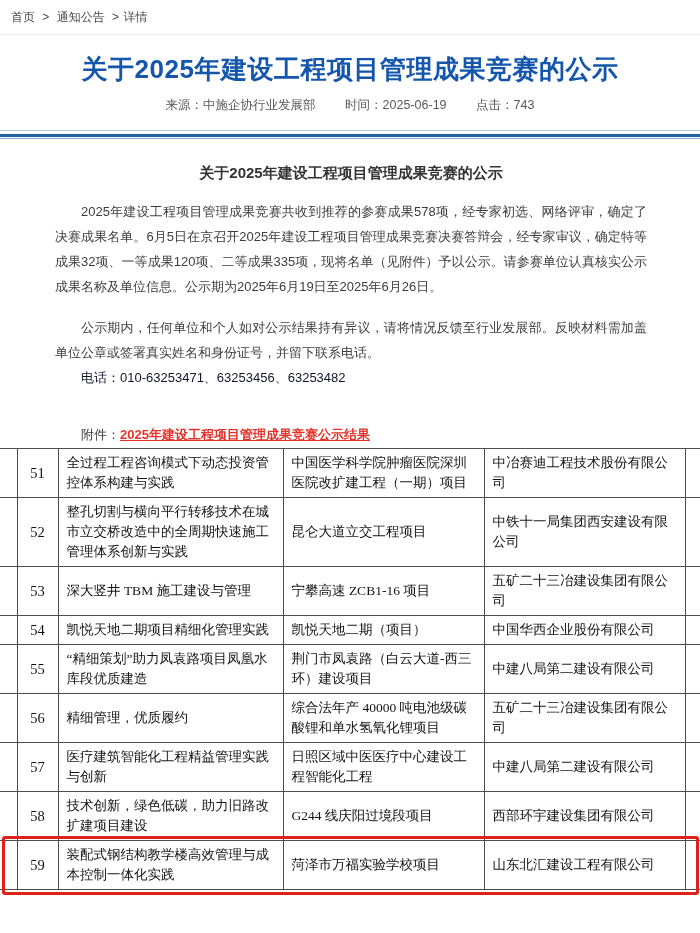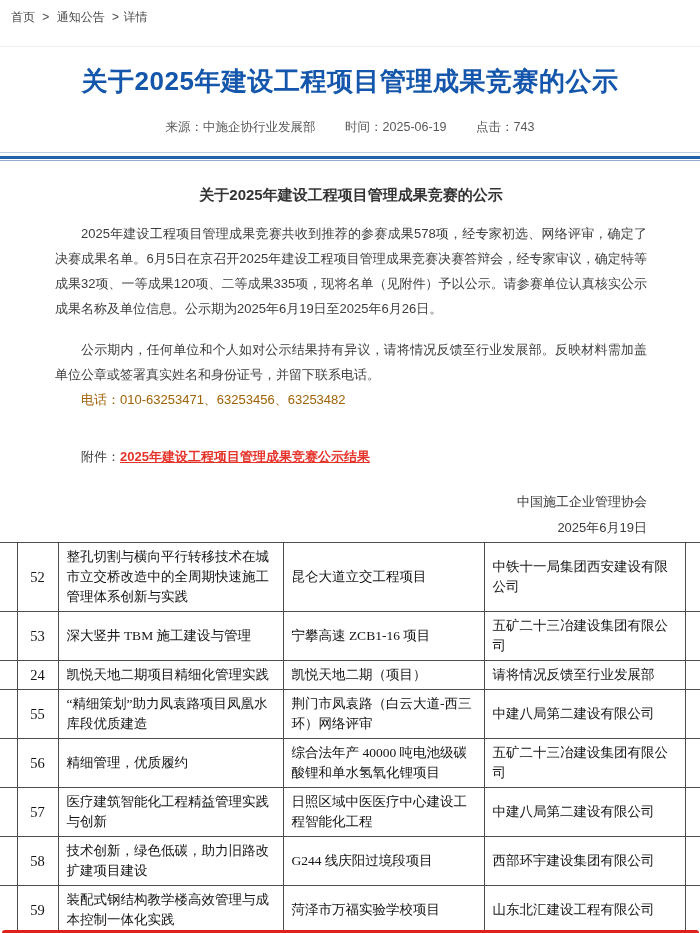--- a/index.html
+++ b/index.html
@@ -1,43 +1,43 @@
 <!DOCTYPE html>
 <html><head>
 <meta charset="utf-8">
 <style>
   * { margin:0; padding:0; box-sizing:border-box; }
   html,body { background:#ffffff; }
   body { font-family:"Liberation Sans","DejaVu Sans",sans-serif; }
   .page { position:relative; width:700px; height:933px; margin:0 auto; background:#fff; overflow:hidden; }
 
   
-  .breadcrumb { padding:9px 11px 20px 11px; font-size:12px; color:#4a4a4a; border-bottom:1px solid #f1f1f1; }
+  .breadcrumb { padding:9px 11px 8px 11px; font-size:12px; color:#4a4a4a; border-bottom:1px solid #f1f1f1; }
   .breadcrumb .crumb { color:#4a4a4a; text-decoration:none; cursor:pointer; }
   .breadcrumb .sep { margin:0 4px; color:#4a4a4a; }
   .breadcrumb .sep.tight { margin:0 1px 0 4px; }
 
   
   .title { margin-top:17px; text-align:center; font-size:26px; font-weight:bold; color:#1356ab; letter-spacing:0.5px; }
-  .meta { margin-top:20px; text-align:center; font-size:12.5px; color:#595959; }
+  .meta { margin-top:10px; text-align:center; font-size:12.5px; color:#595959; }
   .meta .meta-item { margin:0 13px; }
 
   
   .divider { margin-top:16px; }
   .divider .thin-top { height:1px; background:#b7cbe2; }
   .divider .gap { height:3px; background:#ffffff; }
   .divider .thick { height:3px; background:#2263a8; }
   .divider .thin-bottom { height:1px; background:#8fb0d4; margin-top:1px; }
 
   
   .article { padding:0 53px 0 55px; color:#3d3d3d; }
   .article-heading { margin-top:25px; text-align:center; font-size:15px; font-weight:bold; color:#333; }
   .article p.para { margin-top:16px; font-size:13px; line-height:25px; text-align:justify; text-indent:2em; color:#3d3d3d; }
   .article p.para.first { }
-  .phone-line { font-size:13px; line-height:25px; text-indent:2em; color:#a16207; }
+  .phone-line { font-size:13px; line-height:25px; text-indent:2em; color:#0f172a; }
   .attachment-line { margin-top:32px; font-size:13px; line-height:25px; text-indent:2em; color:#3d3d3d; }
   .attachment-link { color:#e6332a; text-decoration:underline; cursor:pointer; font-weight:bold; }
   .signature { margin-top:20px; text-align:right; font-size:13px; line-height:26px; color:#3d3d3d; }
 
   
   .table-wrap { position:relative; margin-top:1px; }
   table.results { width:700px; border-collapse:collapse; table-layout:fixed;
     font-family:"Liberation Serif","DejaVu Serif",serif; font-size:13.5px; color:#141414; }
   table.results td { border:1px solid #4d4d4d; padding:4px 4px 4px 8px; line-height:20px; vertical-align:middle; }
   table.results td.no { text-align:center; padding:4px 2px; font-size:14.5px; }
@@ -78,37 +78,43 @@
   </div>
 
   <article class="article">
     <h2 class="article-heading">关于2025年建设工程项目管理成果竞赛的公示</h2>
     <p class="para first">2025年建设工程项目管理成果竞赛共收到推荐的参赛成果578项，经专家初选、网络评审，确定了决赛成果名单。6月5日在京召开2025年建设工程项目管理成果竞赛决赛答辩会，经专家审议，确定特等成果32项、一等成果120项、二等成果335项，现将名单（见附件）予以公示。请参赛单位认真核实公示成果名称及单位信息。公示期为2025年6月19日至2025年6月26日。</p>
     <p class="para">公示期内，任何单位和个人如对公示结果持有异议，请将情况反馈至行业发展部。反映材料需加盖单位公章或签署真实姓名和身份证号，并留下联系电话。</p>
     <div class="phone-line">电话：010-63253471、63253456、63253482</div>
     <div class="attachment-line">
       <span>附件：</span><a class="attachment-link">2025年建设工程项目管理成果竞赛公示结果</a>
     </div>
-    <div class="signature">
-      <div>中国施工企业管理协会</div>
-      <div>2025年6月19日</div>
-    </div>
   </article>
 
   <div class="table-wrap">
     <table class="results">
       <colgroup>
         <col style="width:17px">
           <col style="width:41px">
           <col style="width:225px">
           <col style="width:201px">
           <col style="width:201px">
           <col style="width:15px">
       </colgroup>
       <tbody>
+        <tr>
+          <td class="sliver-l"></td>
+          <td class="no">51</td>
+          <td>全过程工程咨询模式下动态投资管控体系构建与实践</td>
+          <td>中国医学科学院肿瘤医院深圳医院改扩建工程（一期）项目</td>
+          <td>中冶赛迪工程技术股份有限公司</td>
+          <td class="sliver-r">
+              <div class="inner-edge"></div>
+            </td>
+        </tr>
         <tr>
           <td class="sliver-l"></td>
           <td class="no">52</td>
           <td>整孔切割与横向平行转移技术在城市立交桥改造中的全周期快速施工管理体系创新与实践</td>
           <td>昆仑大道立交工程项目</td>
           <td>中铁十一局集团西安建设有限公司</td>
           <td class="sliver-r">
               <div class="inner-edge"></div>
             </td>
         </tr>
@@ -117,33 +123,33 @@
           <td class="no">53</td>
           <td>深大竖井 TBM 施工建设与管理</td>
           <td>宁攀高速 ZCB1-16 项目</td>
           <td>五矿二十三冶建设集团有限公司</td>
           <td class="sliver-r">
               <div class="inner-edge"></div>
             </td>
         </tr>
         <tr>
           <td class="sliver-l"></td>
-          <td class="no">24</td>
+          <td class="no">54</td>
           <td>凯悦天地二期项目精细化管理实践</td>
           <td>凯悦天地二期（项目）</td>
-          <td>请将情况反馈至行业发展部</td>
+          <td>中国华西企业股份有限公司</td>
           <td class="sliver-r">
               <div class="inner-edge"></div>
             </td>
         </tr>
         <tr>
           <td class="sliver-l"></td>
           <td class="no">55</td>
           <td>“精细策划”助力凤袁路项目凤凰水库段优质建造</td>
-          <td>荆门市凤袁路（白云大道-西三环）网络评审</td>
+          <td>荆门市凤袁路（白云大道-西三环）建设项目</td>
           <td>中建八局第二建设有限公司</td>
           <td class="sliver-r">
               <div class="inner-edge"></div>
             </td>
         </tr>
         <tr>
           <td class="sliver-l"></td>
           <td class="no">56</td>
           <td>精细管理，优质履约</td>
           <td>综合法年产 40000 吨电池级碳酸锂和单水氢氧化锂项目</td>

